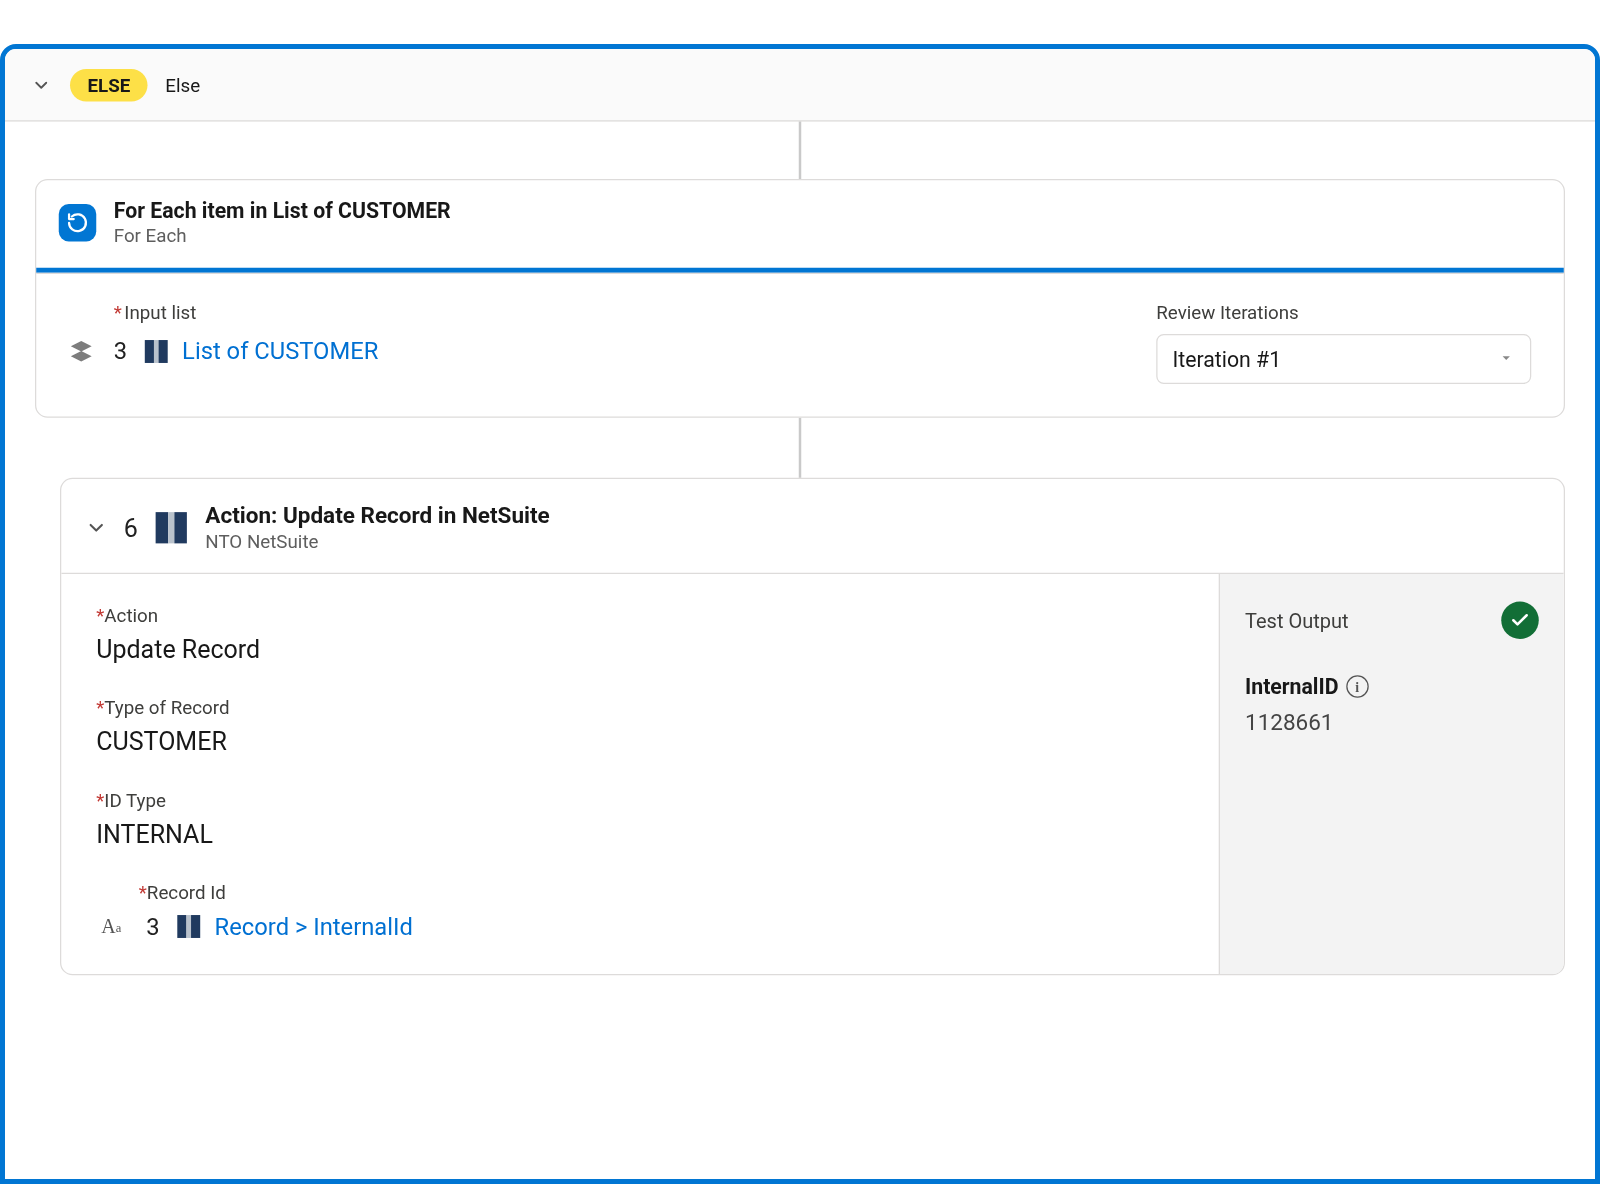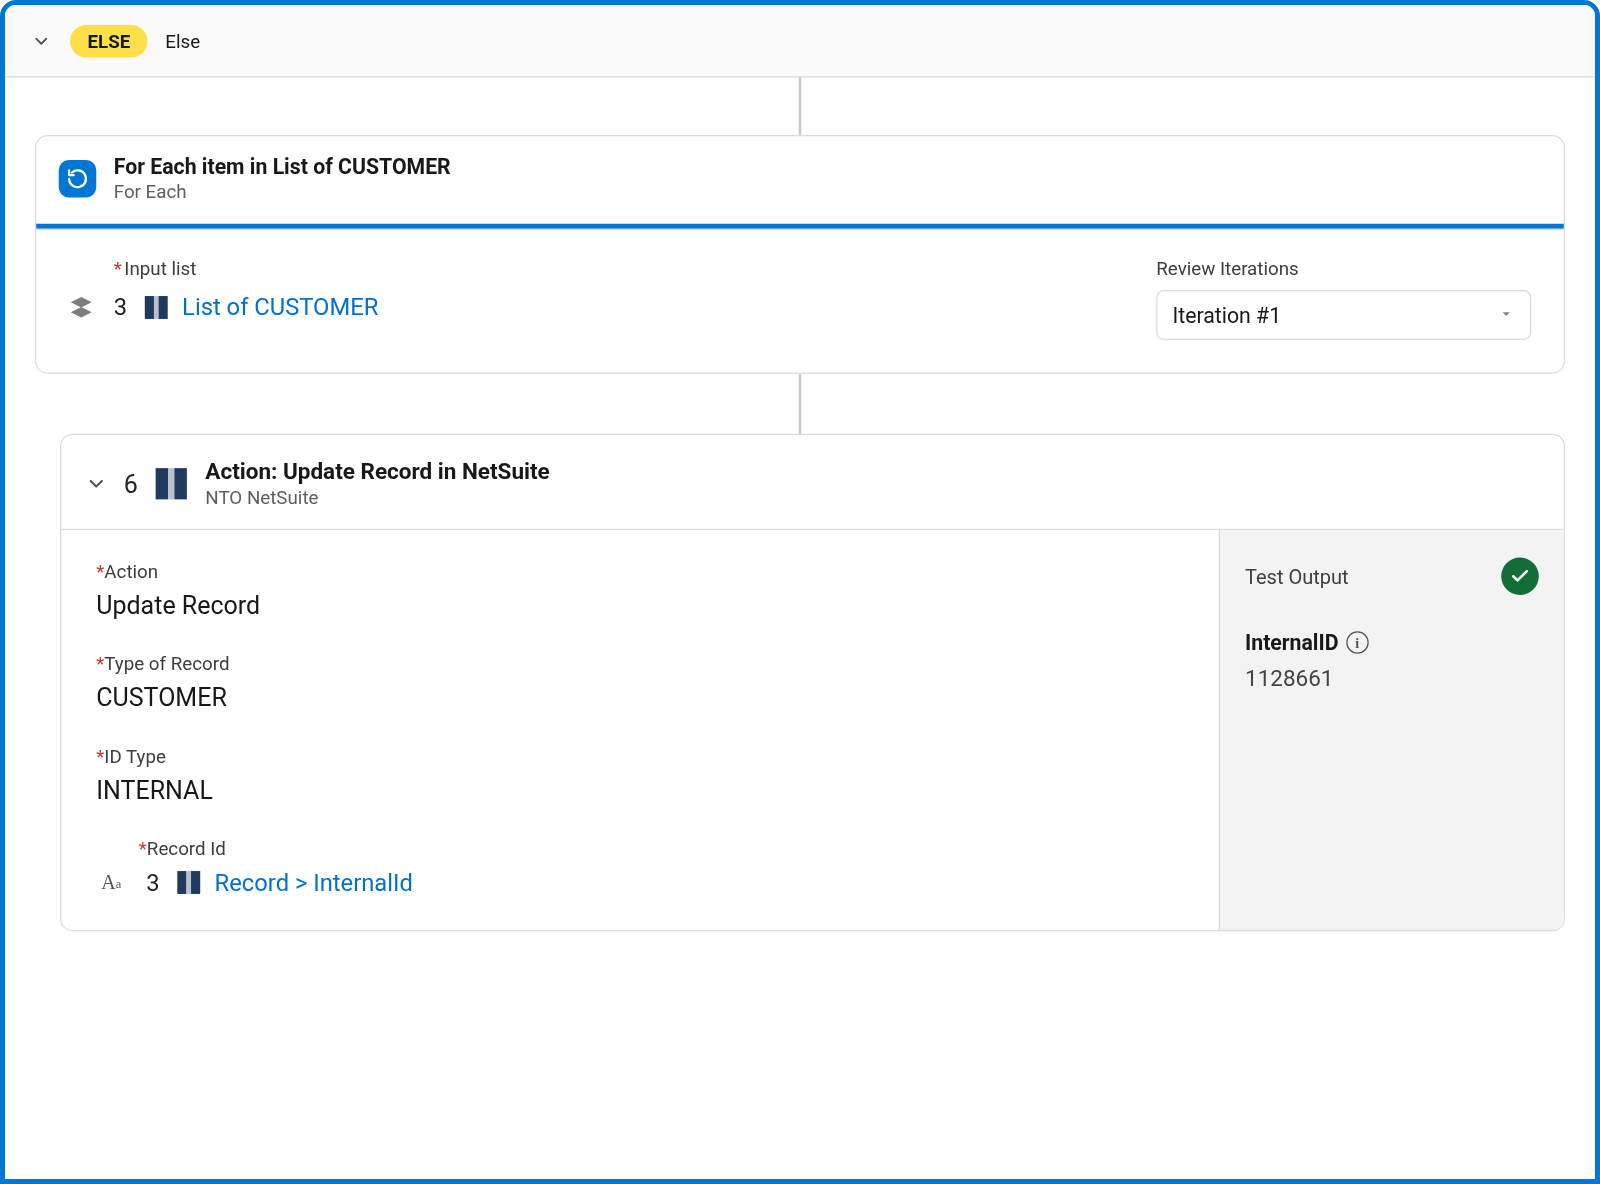--- a/index.html
+++ b/index.html
@@ -28,20 +28,21 @@
     overflow: hidden;
   }
   .frame {
     position: absolute;
     inset: 0;
     border: 5px solid var(--accent-blue);
     border-top-left-radius: 16px;
     border-top-right-radius: 16px;
     background: #fff;
     overflow: hidden;
+    margin-top: 44px;
   }
   .frame-inner {
     transform: scale(1.25);
     transform-origin: top left;
     width: 80%;
     height: 80%;
   }
 
   
   .else-strip {

